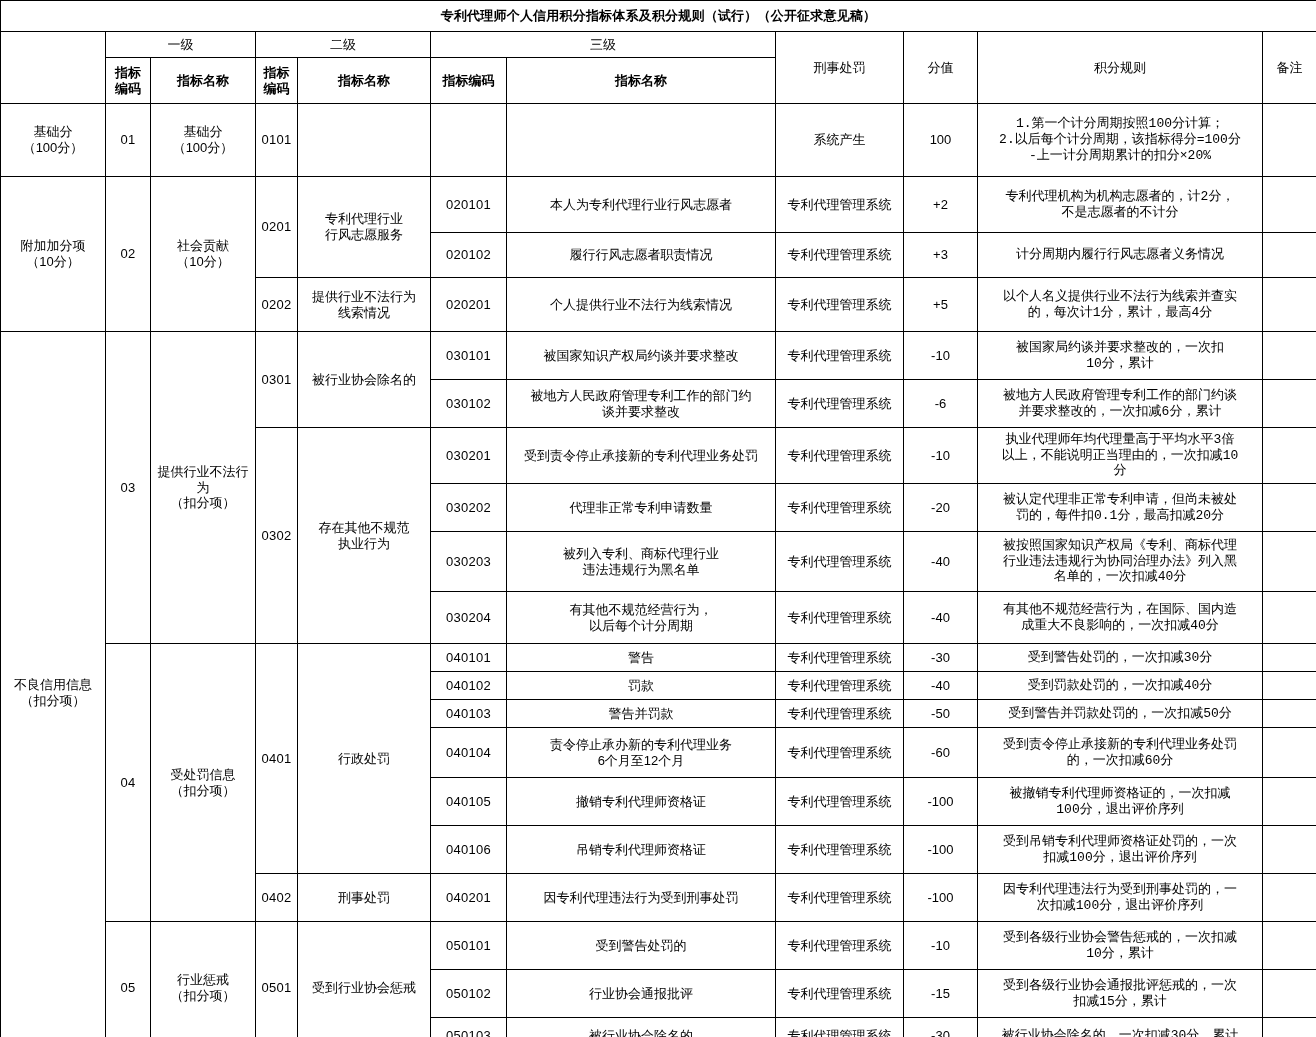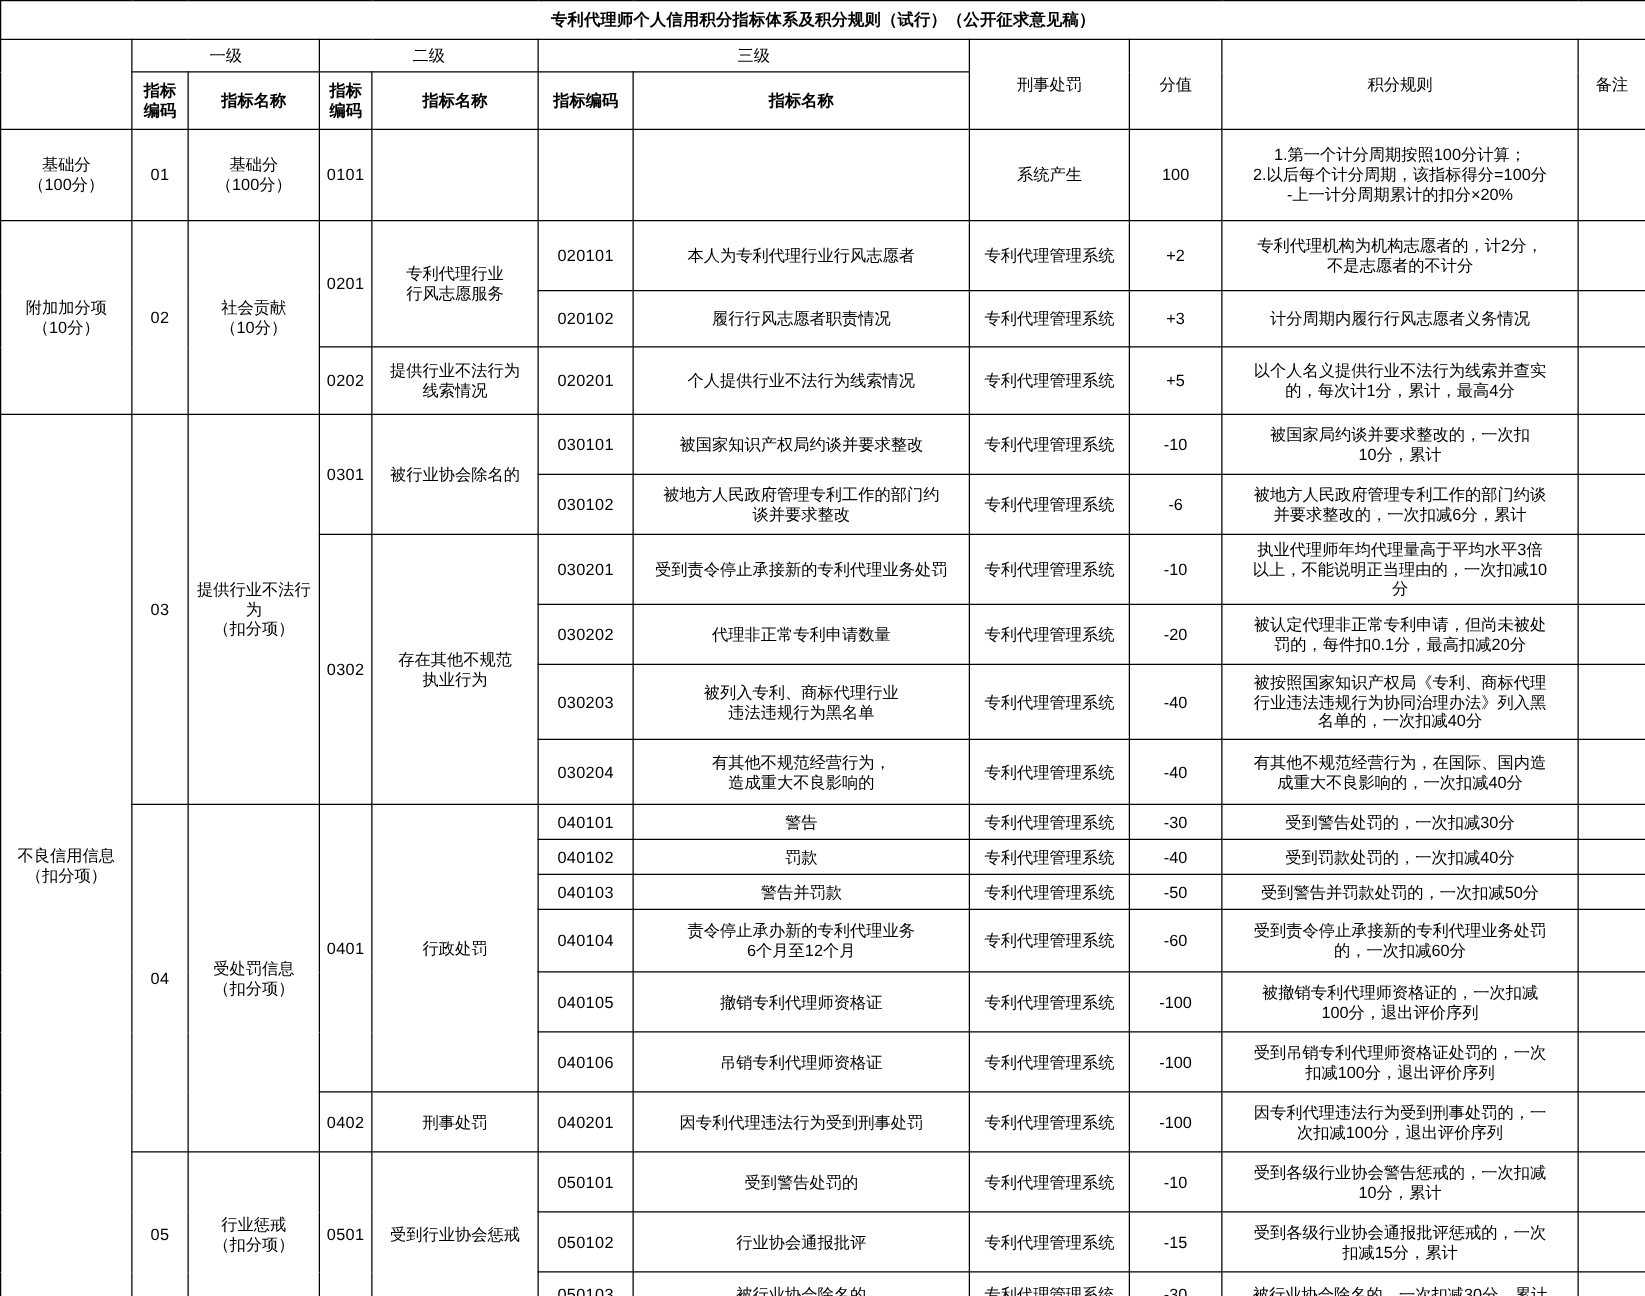--- a/index.html
+++ b/index.html
@@ -51,20 +51,21 @@
     font-size: 13px;
     line-height: 1.12;
     padding: 1px 0px;
   }
   td.rule {
     text-align: left;
     padding-left: 5px;
     padding-right: 3px;
     font-size: 12.5px;
     line-height: 1.3;
+    font-family: Liberation Mono, monospace;
   }
   td.code {
     font-size: 13px;
     letter-spacing: 0.3px;
   }
   td.lvl1 {
     font-size: 13.5px;
   }
   td.score {
     font-size: 13px;
@@ -246,21 +247,21 @@
       <td class="score">-40</td>
       <td class="rule nb">被按照国家知识产权局《专利、商标代理
 行业违法违规行为协同治理办法》列入黑
 名单的，一次扣减40分</td>
       <td></td>
     </tr>
 
     <tr style="height:52px">
       <td class="code">030204</td>
       <td class="nb">有其他不规范经营行为，
-造成重大不良影响的</td>
+以后每个计分周期</td>
       <td class="src">专利代理管理系统</td>
       <td class="score">-40</td>
       <td class="rule nb">有其他不规范经营行为，在国际、国内造
 成重大不良影响的，一次扣减40分</td>
       <td></td>
     </tr>
 
     <tr style="height:28px">
       <td class="code" rowspan="7">04</td>
       <td class="lvl1 nb" rowspan="7">受处罚信息

